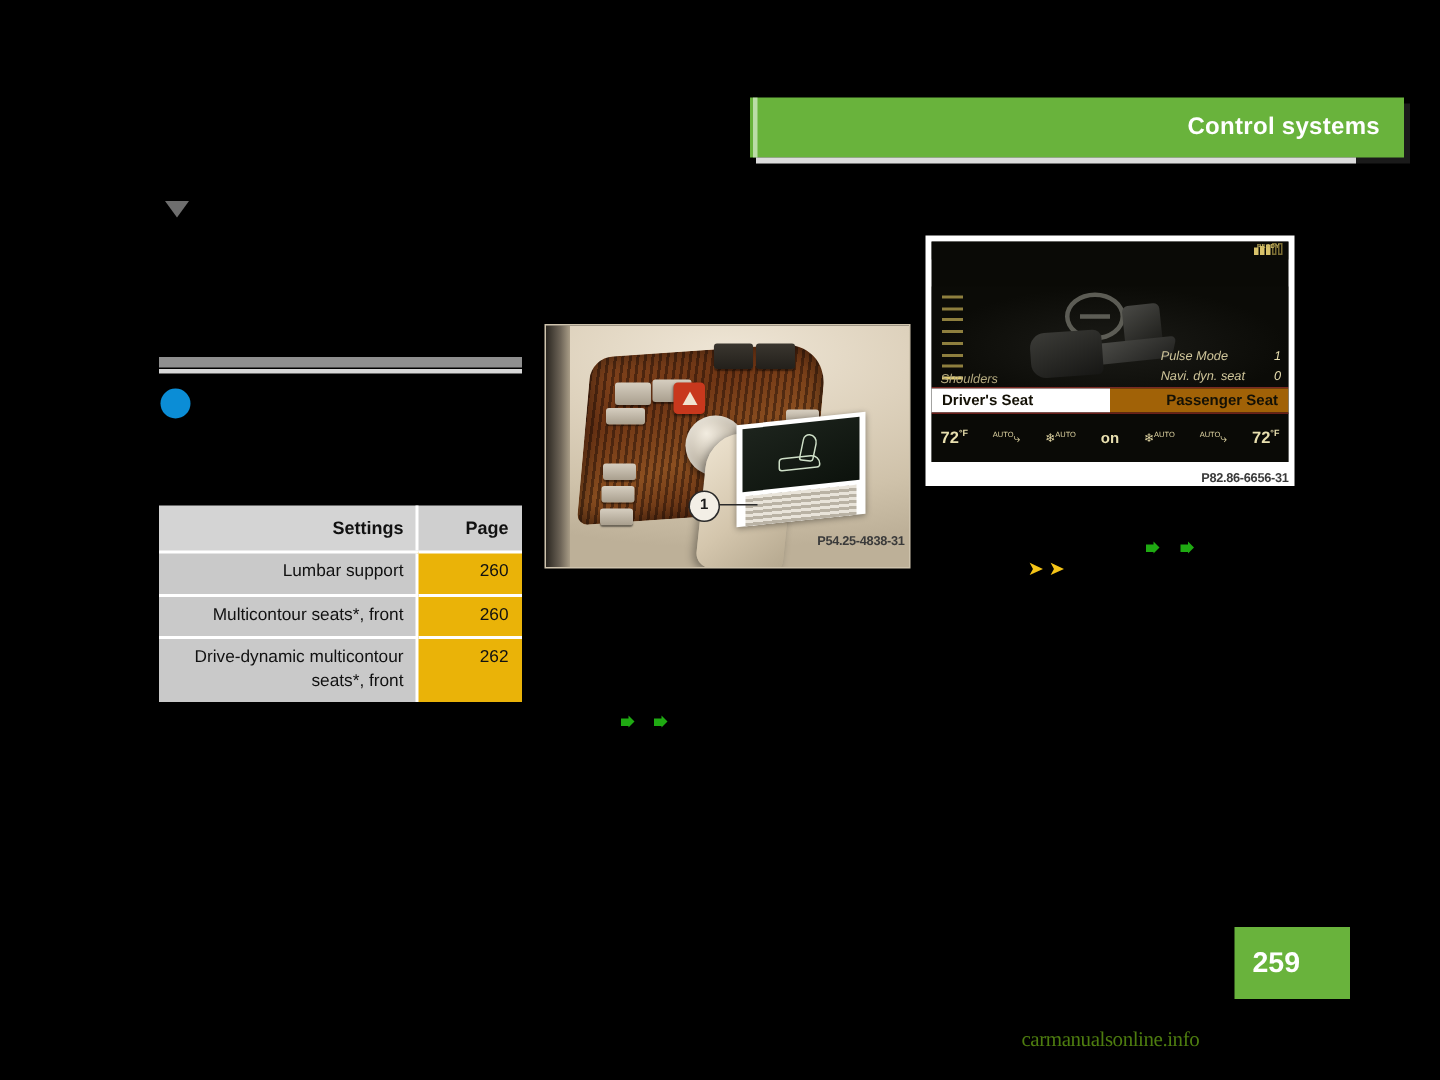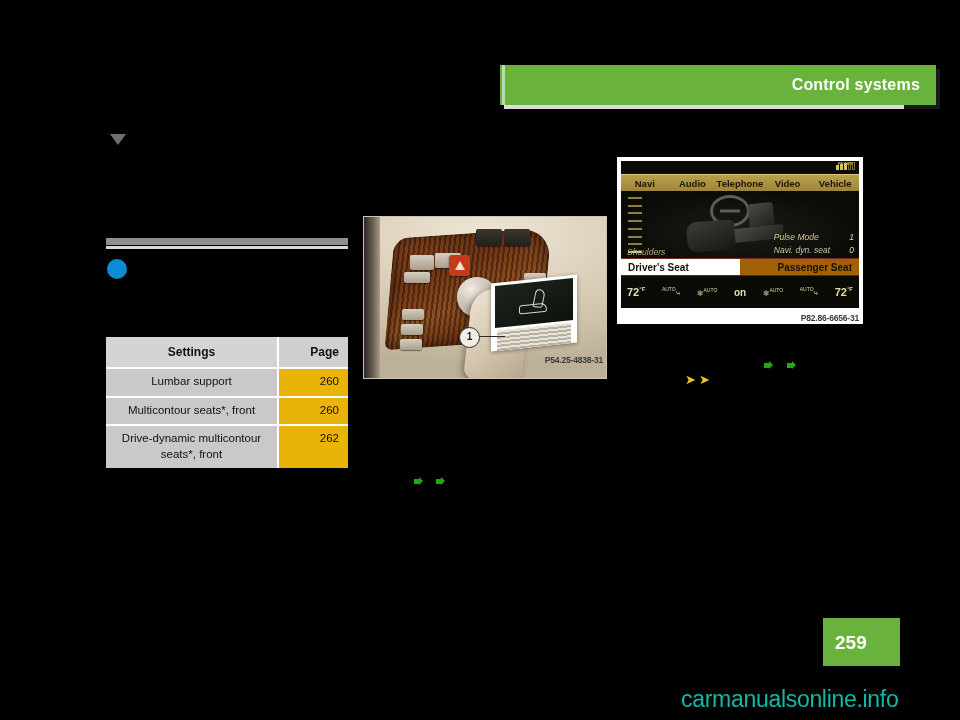--- a/index.html
+++ b/index.html
@@ -57,21 +57,21 @@
   }
 
   
   .tbl{
     position:absolute;left:106px;top:337px;width:242px;
     border-collapse:collapse;
     font-size:11.5px;color:#111;
   }
   .tbl th,.tbl td{
     padding:5px 8px 6px 8px;
-    text-align:center;vertical-align:top;
+    text-align:right;vertical-align:top;
     border-bottom:2px solid #ffffff;
     line-height:1.35;
   }
   .tbl thead th{
     background:#d4d4d4;font-weight:bold;font-size:12px;
     padding-top:7px;padding-bottom:7px;
   }
   .tbl thead th.page-col{background:#cfcfcf;}
   .tbl tbody td{background:#c9c9c9;}
   .tbl tbody td.page-col{background:#eab308;}
@@ -301,21 +301,21 @@
   .page-tab{
     position:absolute;left:823px;top:618px;width:77px;height:48px;
     background:#69b33c;
   }
   .page-num{
     position:absolute;left:835px;top:632px;
     color:#ffffff;font-size:19px;font-weight:bold;
   }
   .watermark{
     position:absolute;left:681px;top:686px;
-    color:#14b8a6;font-size:23px;letter-spacing:-.3px;white-space:nowrap;
+    color:#4d7c0f;font-size:14px;letter-spacing:-.3px;white-space:nowrap;font-family:Liberation Serif, serif;
   }
 </style>
 </head>
 <body>
 
 <div class="page">
 
   <div class="header-band">
     <div class="header-title">Control systems</div>
   </div>
@@ -386,27 +386,20 @@
         <div class="cm-ready">
           <span class="cm-ready-lbl">READY</span>
           <span class="cm-bar b1"></span>
           <span class="cm-bar b2"></span>
           <span class="cm-bar b3"></span>
           <span class="cm-bar off"></span>
           <span class="cm-bar off"></span>
         </div>
       </div>
 
-      <div class="cm-menu">
-        <span class="cm-menu-item">Navi</span>
-        <span class="cm-menu-item">Audio</span>
-        <span class="cm-menu-item">Telephone</span>
-        <span class="cm-menu-item">Video</span>
-        <span class="cm-menu-item">Vehicle</span>
-      </div>
 
       <div class="cm-stage">
         <div class="cm-wheel"></div>
         <div class="cm-seat-back"></div>
         <div class="cm-seat-base"></div>
         <div class="cm-seat2"></div>
 
         <div class="cm-ladder">
           <span class="cm-rung"></span>
           <span class="cm-rung"></span>

